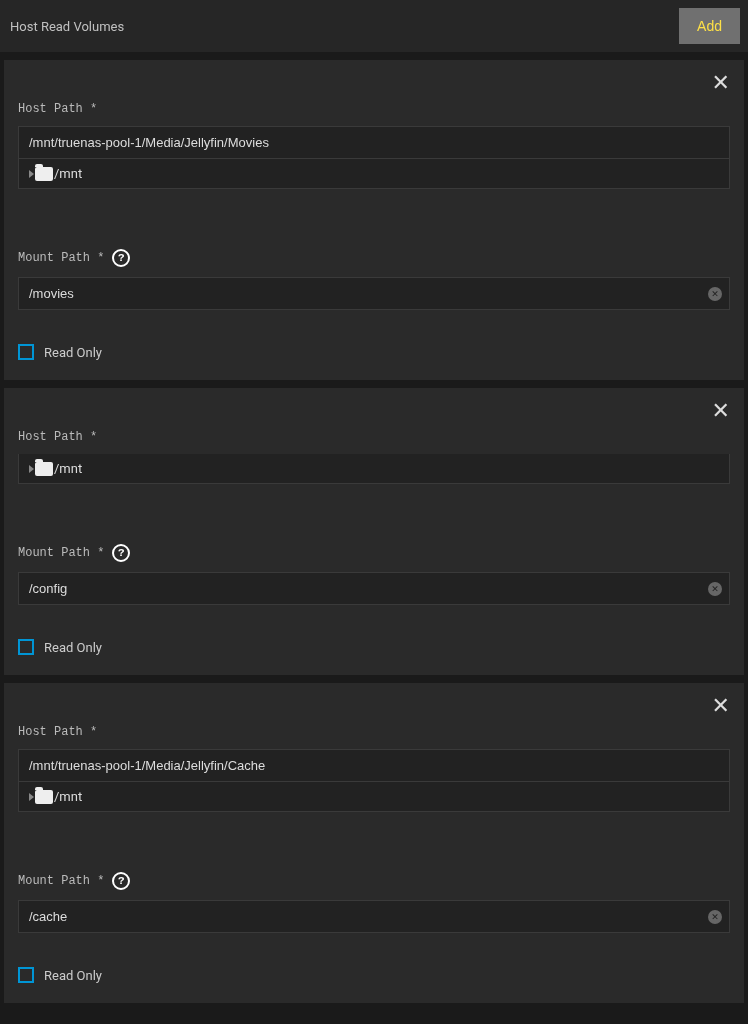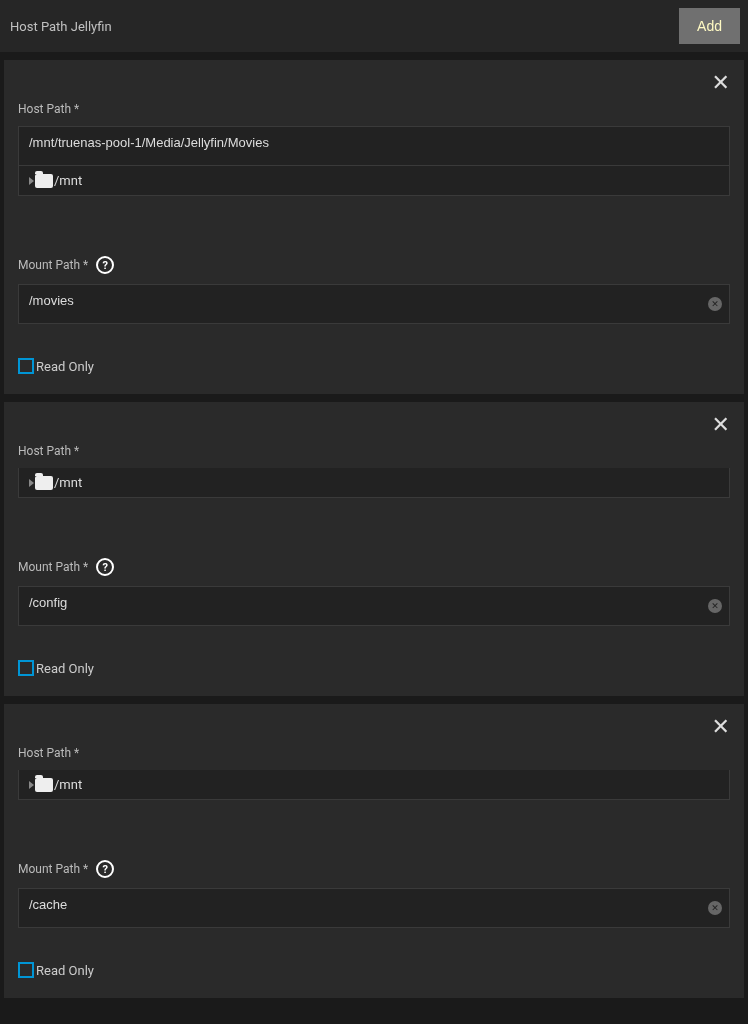--- a/index.html
+++ b/index.html
@@ -17,21 +17,21 @@
     align-items: center;
     padding: 8px 8px 8px 10px;
     background: #262626;
   }
   .header-title {
     font-size: 13px;
     color: #c0c0c0;
   }
   .add-btn {
     background: #707070;
-    color: #fef9c3;
+    color: #fde047;
     border: none;
     padding: 10px 18px;
     font-size: 14px;
     font-weight: 500;
     cursor: pointer;
   }
   .card {
     background: #2a2a2a;
     margin: 8px 4px;
     padding: 12px 14px 20px 14px;
@@ -52,20 +52,21 @@
   .field-group.first {
     margin-top: 30px;
   }
   .field-label {
     font-size: 12px;
     color: #bbb;
     display: flex;
     align-items: center;
     gap: 8px;
     margin-bottom: 10px;
+    font-family: Liberation Mono, monospace;
   }
   .help-icon {
     display: inline-flex;
     align-items: center;
     justify-content: center;
     width: 18px;
     height: 18px;
     border: 2px solid #fff;
     border-radius: 50%;
     font-size: 11px;
@@ -74,21 +75,21 @@
     cursor: pointer;
   }
   .text-input-wrap {
     position: relative;
   }
   .text-input {
     width: 100%;
     background: #222;
     border: 1px solid #3a3a3a;
     color: #ddd;
-    padding: 8px 30px 15px 10px;
+    padding: 8px 30px 8px 10px;
     font-size: 13px;
     outline: none;
   }
   .clear-btn {
     position: absolute;
     right: 8px;
     top: 50%;
     transform: translateY(-50%);
     width: 14px;
     height: 14px;
@@ -137,40 +138,40 @@
   .folder-label {
     font-size: 13px;
     color: #ddd;
   }
   .spacer {
     height: 34px;
   }
   .checkbox-row {
     display: flex;
     align-items: center;
-    gap: 2px;
+    gap: 10px;
     margin-top: 34px;
   }
   .checkbox {
     width: 16px;
     height: 16px;
     border: 2px solid #0095d5;
     background: transparent;
     cursor: pointer;
   }
   .checkbox-label {
     font-size: 13px;
     color: #ccc;
   }
 </style>
 </head>
 <body>
 
 <div class="header">
-  <span class="header-title">Host Path Jellyfin</span>
+  <span class="header-title">Host Read Volumes</span>
   <button class="add-btn">Add</button>
 </div>
 
 <div class="card">
   <span class="card-close">✕</span>
 
   <div class="field-group first">
     <div class="field-label">
       <span>Host Path *</span>
     </div>
@@ -236,20 +237,23 @@
   </div>
 </div>
 
 <div class="card">
   <span class="card-close">✕</span>
 
   <div class="field-group first">
     <div class="field-label">
       <span>Host Path *</span>
     </div>
+    <div class="text-input-wrap">
+      <input class="text-input" type="text" value="/mnt/truenas-pool-1/Media/Jellyfin/Cache" style="">
+    </div>
     <div class="folder-row">
       <span class="tri-icon"></span>
       <span class="folder-icon"></span>
       <span class="folder-label">/mnt</span>
     </div>
   </div>
 
   <div class="spacer"></div>
 
   <div class="field-group">

